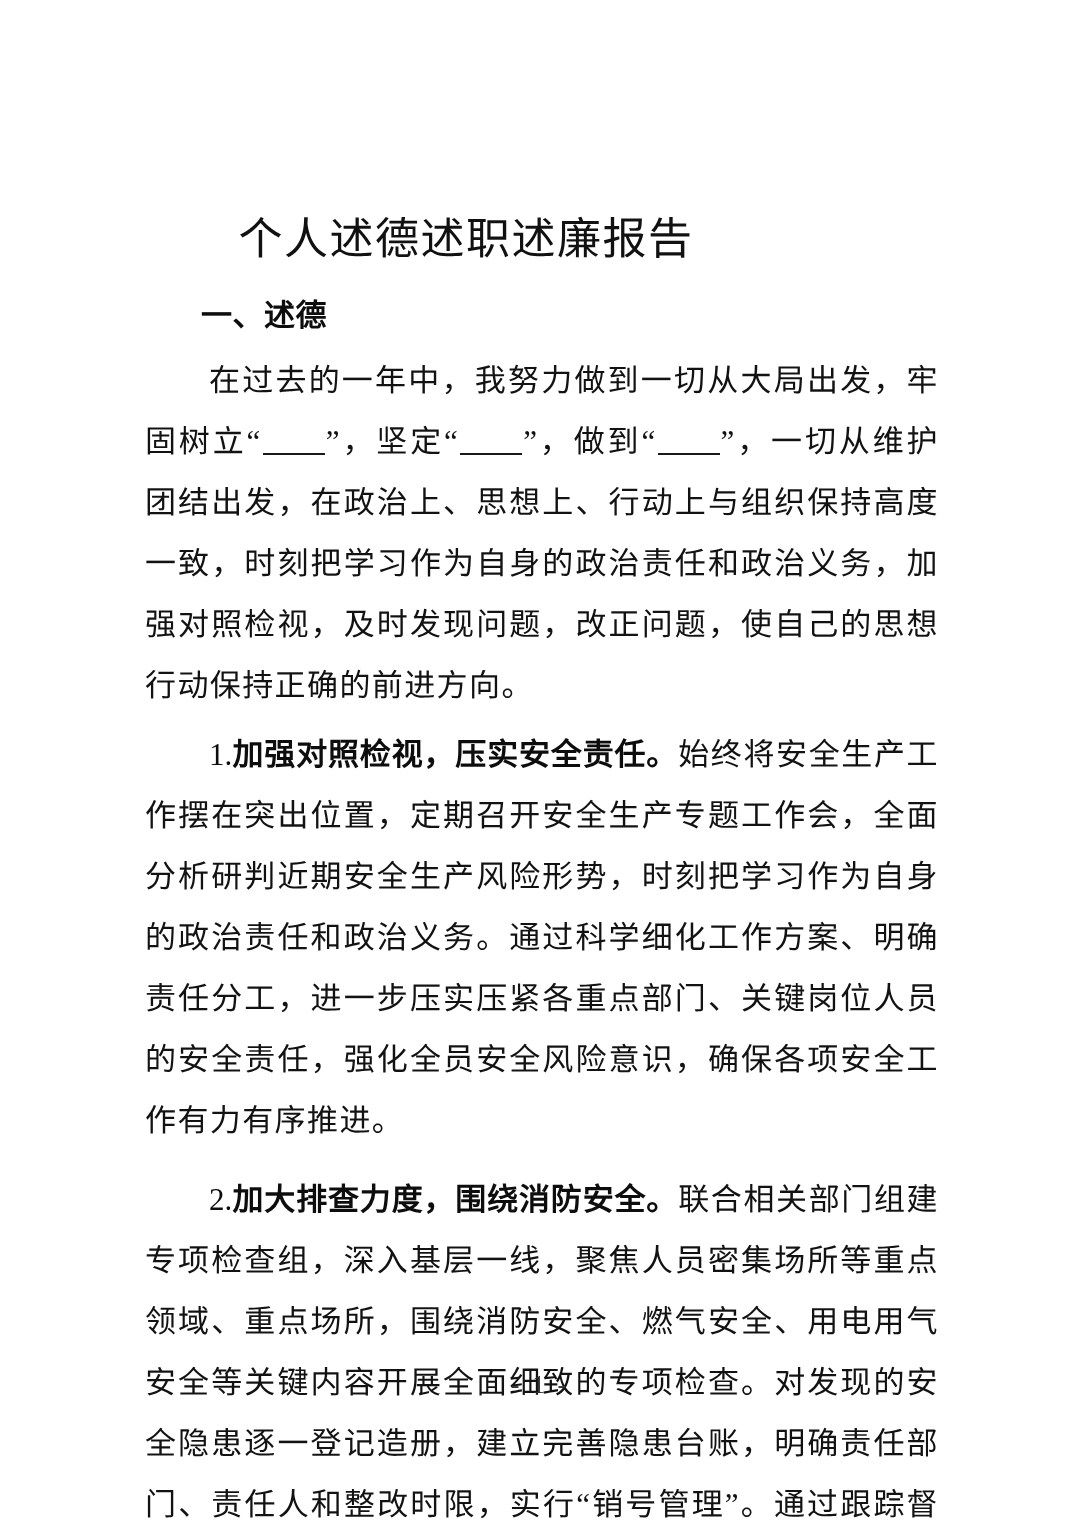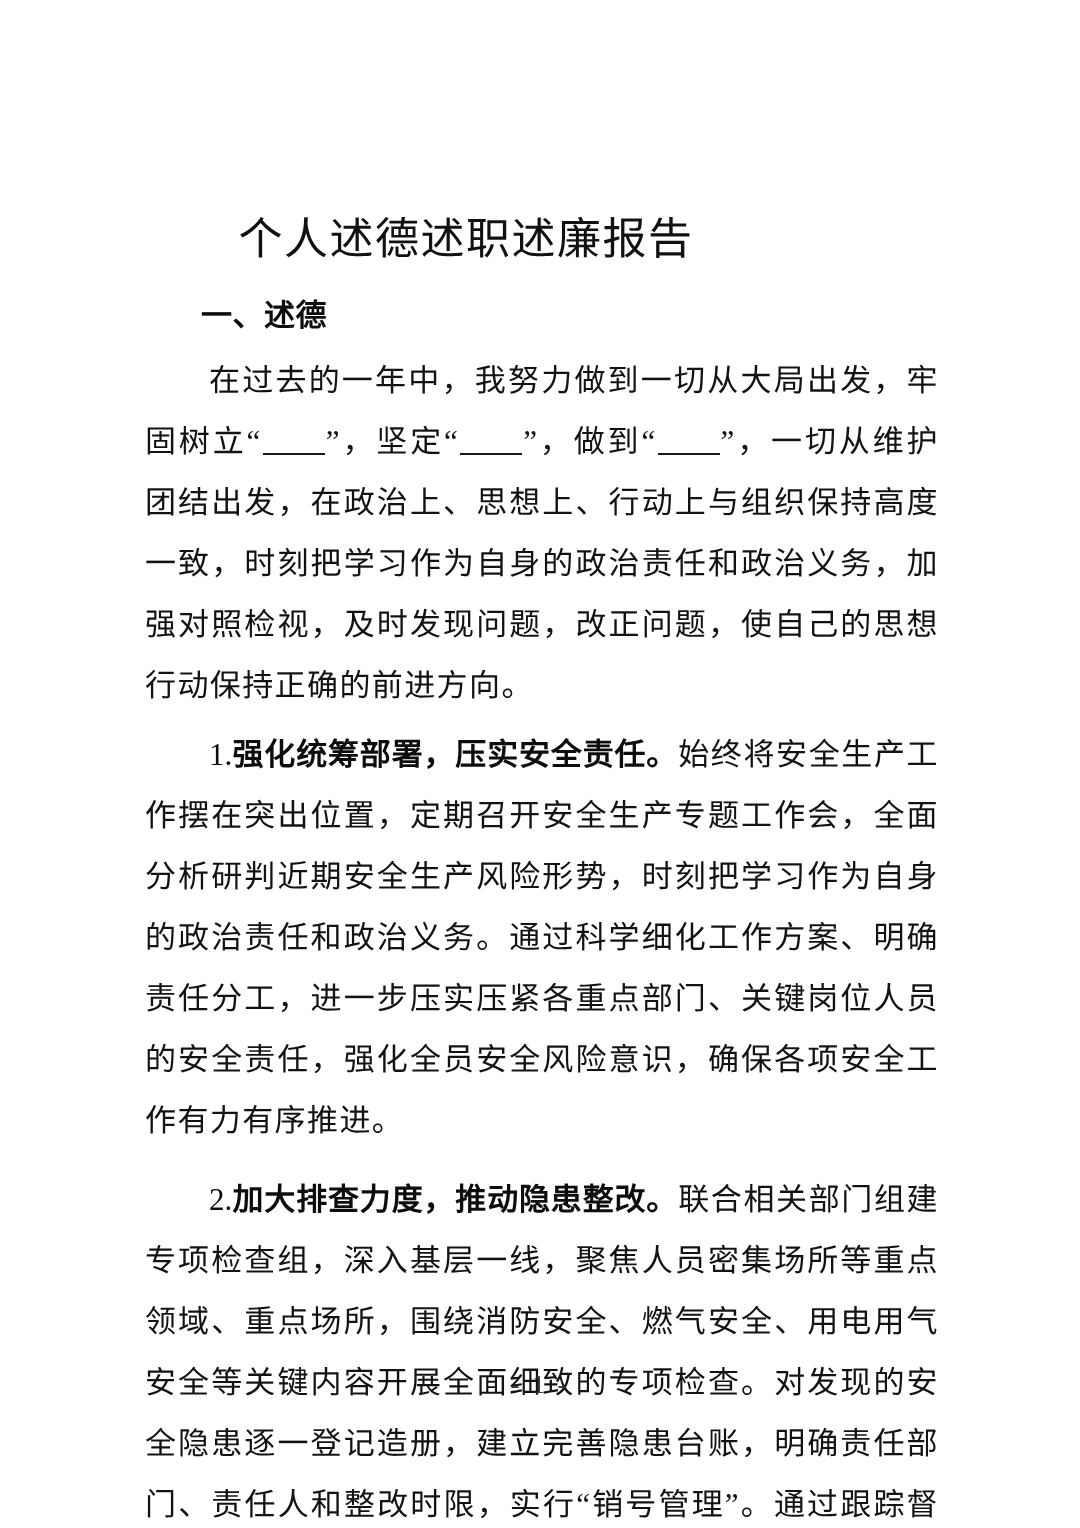--- a/index.html
+++ b/index.html
@@ -123,26 +123,26 @@
   <div class="body-block">
 
     <p class="sec-heading">一、述德</p>
 
     <p class="para">
       <span>在过去的一年中，我努力做到一切从大局出发，牢固树立“</span><span class="blank"></span><span>”，坚定“</span><span class="blank"></span><span>”，做到“</span><span class="blank"></span><span>”，一切从维护团结出发，在政治上、思想上、行动上与组织保持高度一致，时刻把学习作为自身的政治责任和政治义务，加强对照检视，及时发现问题，改正问题，使自己的思想行动保持正确的前进方向。</span>
     </p>
 
 
     <p class="para">
-      <span class="lead lead-num">1.</span><span class="lead">强化统筹部署，压实安全责任。</span><span>始终将安全生产工作摆在突出位置，定期召开安全生产专题工作会，全面分析研判近期安全生产风险形势，时刻把学习作为自身的政治责任和政治义务。通过科学细化工作方案、明确责任分工，进一步压实压紧各重点部门、关键岗位人员的安全责任，强化全员安全风险意识，确保各项安全工作有力有序推进。</span>
+      <span class="lead lead-num">1.</span><span class="lead">加强对照检视，压实安全责任。</span><span>始终将安全生产工作摆在突出位置，定期召开安全生产专题工作会，全面分析研判近期安全生产风险形势，时刻把学习作为自身的政治责任和政治义务。通过科学细化工作方案、明确责任分工，进一步压实压紧各重点部门、关键岗位人员的安全责任，强化全员安全风险意识，确保各项安全工作有力有序推进。</span>
     </p>
 
     <div class="gap-sm"></div>
 
     <p class="para">
-      <span class="lead lead-num">2.</span><span class="lead">加大排查力度，推动隐患整改。</span><span>联合相关部门组建专项检查组，深入基层一线，聚焦人员密集场所等重点领域、重点场所，围绕消防安全、燃气安全、用电用气安全等关键内容开展全面细致的专项检查。对发现的安全隐患逐一登记造册，建立完善隐患台账，明确责任部门、责任人和整改时限，实行“销号管理”。通过跟踪督办、回头看等方式，督促相关单位限期整改，确保各类安全隐患早发现、早处置、早消除。</span>
+      <span class="lead lead-num">2.</span><span class="lead">加大排查力度，围绕消防安全。</span><span>联合相关部门组建专项检查组，深入基层一线，聚焦人员密集场所等重点领域、重点场所，围绕消防安全、燃气安全、用电用气安全等关键内容开展全面细致的专项检查。对发现的安全隐患逐一登记造册，建立完善隐患台账，明确责任部门、责任人和整改时限，实行“销号管理”。通过跟踪督办、回头看等方式，督促相关单位限期整改，确保各类安全隐患早发现、早处置、早消除。</span>
     </p>
 
   </div>
 
   <div class="page-number">- 1 -</div>
 
 </div>
 
 </body></html>

